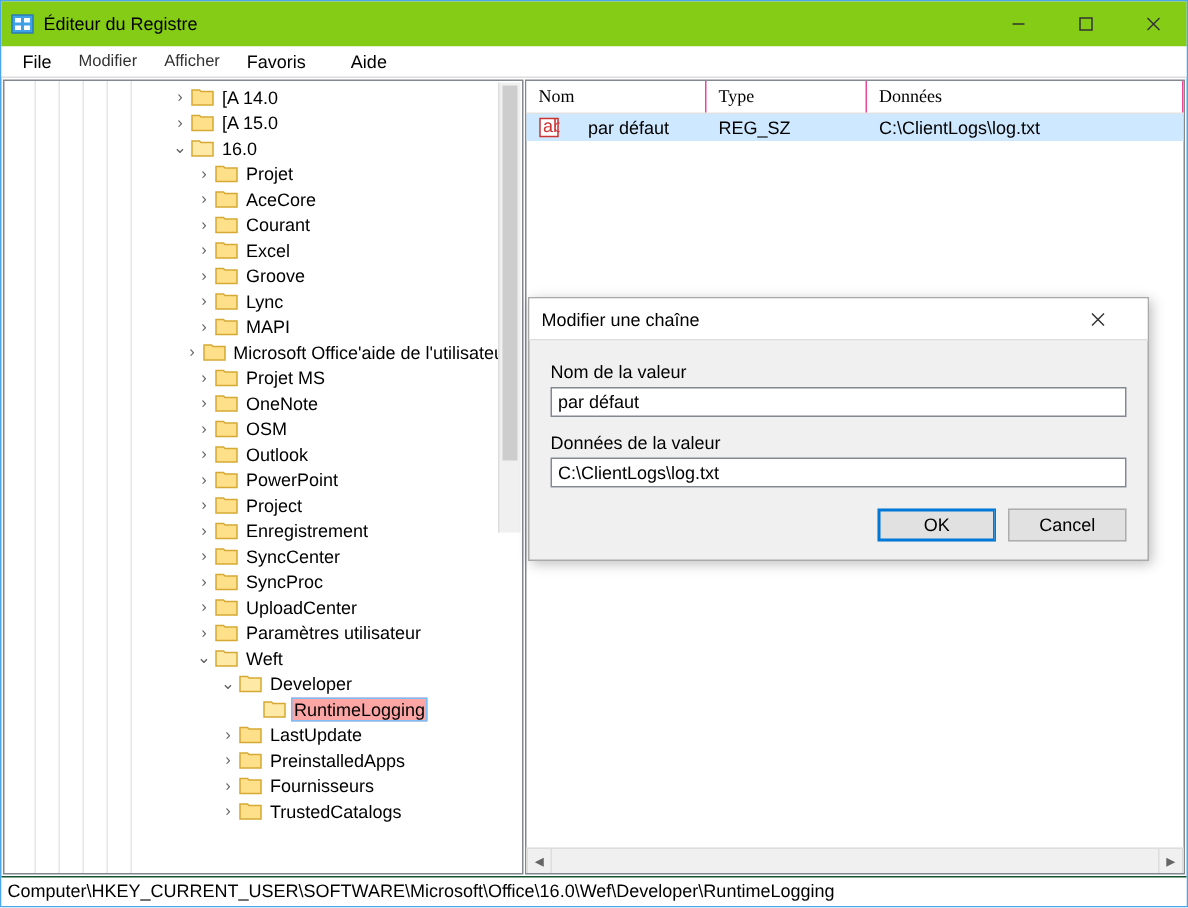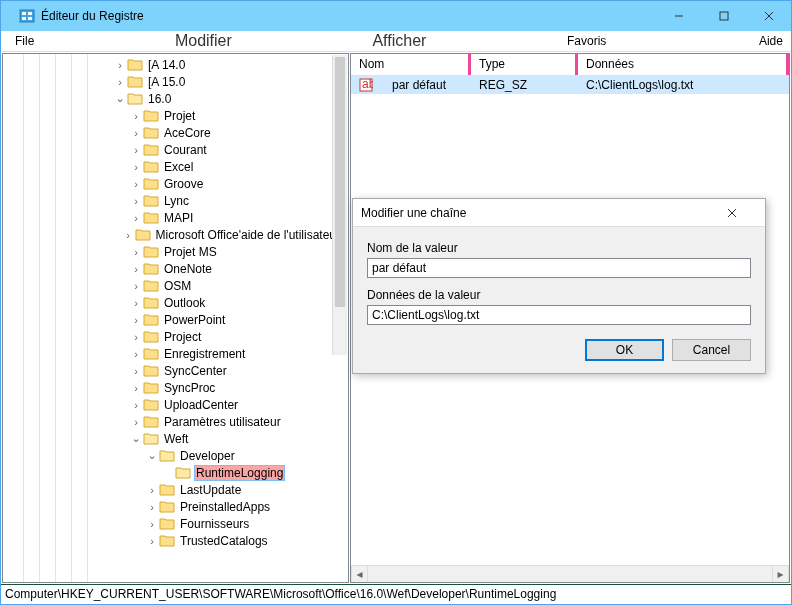--- a/index.html
+++ b/index.html
@@ -1,48 +1,48 @@
 <!DOCTYPE html>
 <html><head>
 <meta charset="utf-8">
 <style>
 * { box-sizing: border-box; margin: 0; padding: 0; font-family: "Segoe UI", Tahoma, sans-serif; font-size: 12px; }
 html, body { width: 792px; height: 605px; overflow: hidden; background: #fff; }
 
 .window { width: 792px; height: 605px; border: 1px solid #4ea6ea; display: flex; flex-direction: column; background: #fff; }
 
-.titlebar { height: 30px; display: flex; align-items: center; padding-left: 18px; background: #7dd3fc; }
+.titlebar { height: 30px; display: flex; align-items: center; padding-left: 6px; background: #84cc16; }
 .titlebar .app-icon { width: 16px; height: 16px; margin-right: 6px; display:inline-block; }
 .titlebar .title { flex: 1; color: #000; }
 .win-btns { display: flex; height: 100%; }
 .win-btn { width: 45px; display: flex; align-items: center; justify-content: center; color: #555; }
 
-.menubar { height: 20px; display: flex; align-items: center; padding-left: 6px; gap: 2px; background: #fff; justify-content: space-between; }
+.menubar { height: 20px; display: flex; align-items: center; padding-left: 6px; gap: 2px; background: #fff; }
 .menubar .menu-item { padding: 2px 8px; color: #000; }
-.menubar .menu-item.small { font-size: 16px; color: #333; }
+.menubar .menu-item.small { font-size: 11px; color: #333; }
 
 .content { flex: 1; display: flex; border-top: 1px solid #ddd; min-height: 0; }
 
 .tree-pane { width: 347px; border: 1px solid #828790; margin: 1px; overflow: hidden; position: relative; background: #fff; }
 .tree-inner { position: absolute; inset: 0; overflow-y: auto; padding: 2px 0 2px 0; }
 
 .tree-row { display: flex; align-items: center; height: 17px; white-space: nowrap; padding-right: 6px; }
 .tree-row .spacer { display:inline-block; height:1px; }
 .tree-row .toggle { width: 14px; text-align: center; color: #666; font-size: 11px; user-select:none; }
 .tree-row .toggle.empty { color: transparent; }
 .tree-row .folder-icon { width: 16px; height: 13px; margin-right: 3px; display:inline-block; }
 .tree-row .label { padding: 0 2px; }
 .tree-row.selected .label { background: #fca5a5; border: 1px solid #7abdf7; padding: 0 1px; }
 
 .guides { position:absolute; left:0; top:0; bottom:0; width:100px; pointer-events:none; }
 .guide { position:absolute; top:0; bottom:0; width:1px; background:#e5e5e5; }
 
 .list-pane { flex: 1; border: 1px solid #828790; margin: 1px 1px 1px 0; position: relative; background: #fff; display:flex; flex-direction:column; }
 .list-header { display: flex; height: 22px; border-bottom: 1px solid #e1e1e1; background: #fff; }
-.list-header .col { padding: 3px 8px; color: #000; border-right: 3px solid #ec4899; }
+.list-header .col { padding: 3px 8px; color: #000; border-right: 1px solid #ec4899; font-family: Liberation Serif, serif; }
 .list-body { flex:1; position:relative; }
 .list-row { display: flex; height: 18px; align-items: center; }
 .list-row.selected { background: #cde8ff; }
 .list-row .cell { padding: 0 8px; display:flex; align-items:center; gap:19px; }
 .val-icon { width:14px; height:14px; display:inline-block; }
 
 .hscroll { height:17px; background:#f0f0f0; border-top:1px solid #ddd; display:flex; }
 .hscroll .sbtn { width:17px; display:flex; align-items:center; justify-content:center; color:#666; border-left:1px solid #ddd; border-right:1px solid #ddd; }
 .hscroll .track { flex:1; }
 

